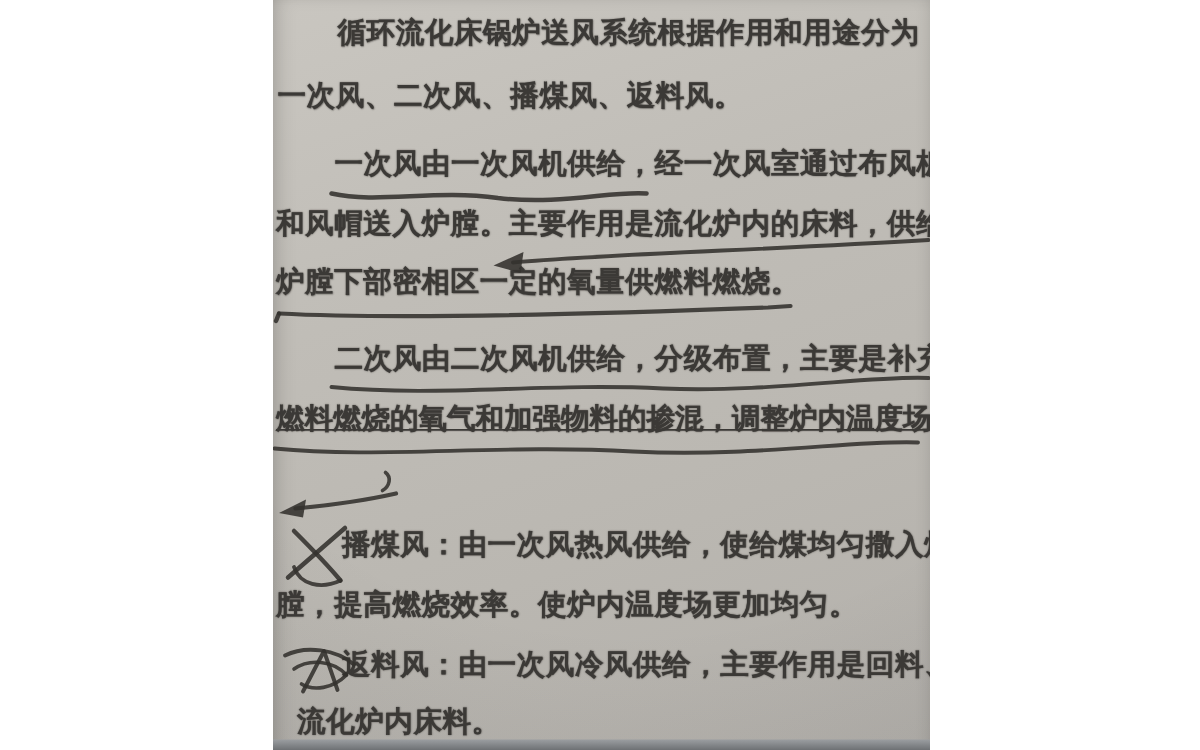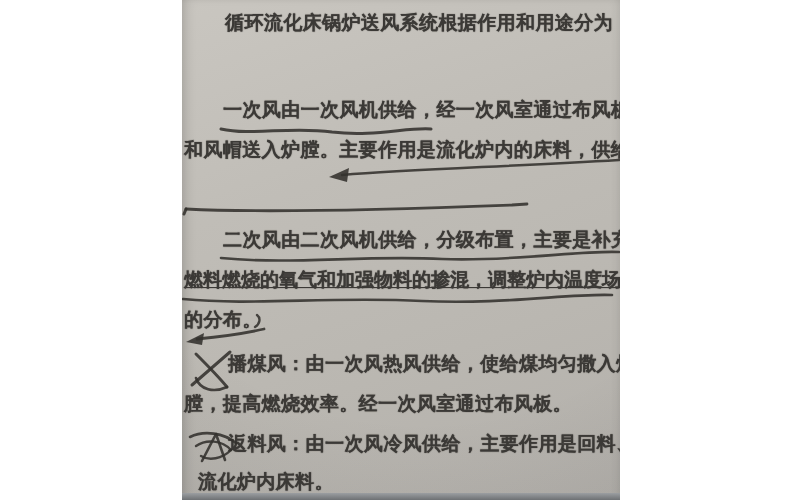--- a/index.html
+++ b/index.html
@@ -61,27 +61,28 @@
 
 <div class="stage">
 
   <div class="margin-left"></div>
   <div class="margin-right"></div>
 
   <div class="photo">
 
     <div class="textlayer">
       <div class="line l1">循环流化床锅炉送风系统根据作用和用途分为</div>
+      <div class="line l2">一次风、二次风、播煤风、返料风。</div>
       <div class="line l3">一次风由一次风机供给，经一次风室通过布风板</div>
       <div class="line l4">和风帽送入炉膛。主要作用是流化炉内的床料，供给</div>
+      <div class="line l5">炉膛下部密相区一定的氧量供燃料燃烧。</div>
       <div class="line l6">二次风由二次风机供给，分级布置，主要是补充</div>
       <div class="line l7">燃料燃烧的氧气和加强物料的掺混，调整炉内温度场</div>
-      <div class="line l8">的分布。</div>
       <div class="line l9">播煤风：由一次风热风供给，使给煤均匀撒入炉</div>
-      <div class="line l10">膛，提高燃烧效率。经一次风室通过布风板。</div>
+      <div class="line l10">膛，提高燃烧效率。使炉内温度场更加均匀。</div>
       <div class="line l11">返料风：由一次风冷风供给，主要作用是回料、</div>
       <div class="line l12">流化炉内床料。</div>
     </div>
 
     <svg class="penlayer" width="438" height="500" viewBox="0 0 438 500" xmlns="http://www.w3.org/2000/svg">
 
       <path class="pen" stroke-width="3" d="M39,129 C70,136 108,126 150,132 C192,137 226,127 249,129"></path>
 
       <path class="pen" stroke-width="2.6" d="M160,175 C230,169 320,167 437,160"></path>
       <polygon class="pen-fill" points="147,177 167,168 165,182"></polygon>

